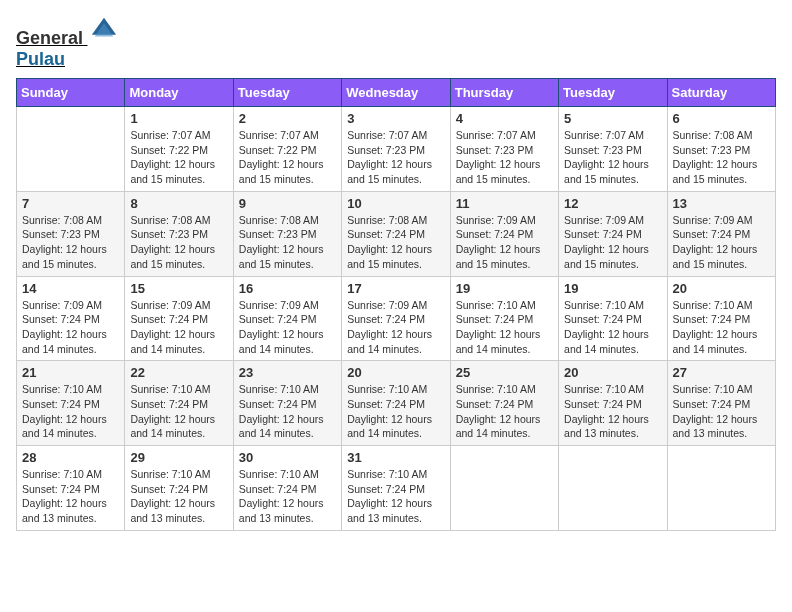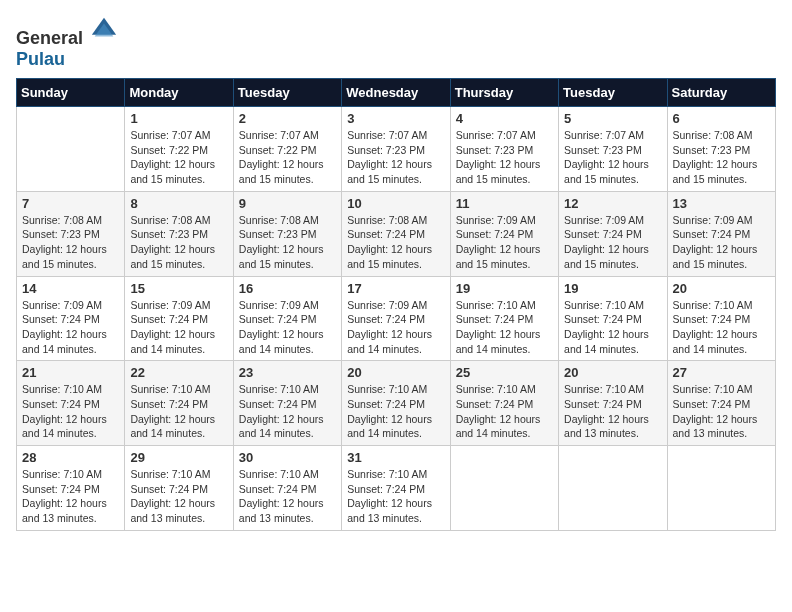--- a/index.html
+++ b/index.html
@@ -8,20 +8,21 @@
       background: #fff;
       width: 792px;
       min-height: 612px;
       padding: 16px;
     }
     .header {
       display: flex;
       justify-content: space-between;
       align-items: flex-start;
       margin-bottom: 8px;
+      text-decoration: underline;
     }
     .logo {
       display: flex;
       align-items: center;
     }
     .logo-text-general {
       font-size: 18px;
       font-weight: bold;
       color: #333;
     }
@@ -46,21 +47,21 @@
     .location {
       font-size: 16px;
       color: #333;
     }
     .calendar {
       width: 100%;
       border-collapse: collapse;
       border: 1px solid #ccc;
     }
     .calendar thead tr th {
-      background-color: #0f172a;
+      background-color: #8b5cf6;
       color: #fff;
       padding: 6px 4px;
       text-align: left;
       font-size: 13px;
       border: 1px solid #1e4e78;
     }
     .calendar tbody tr td {
       border: 1px solid #ccc;
       vertical-align: top;
       padding: 4px 5px;

